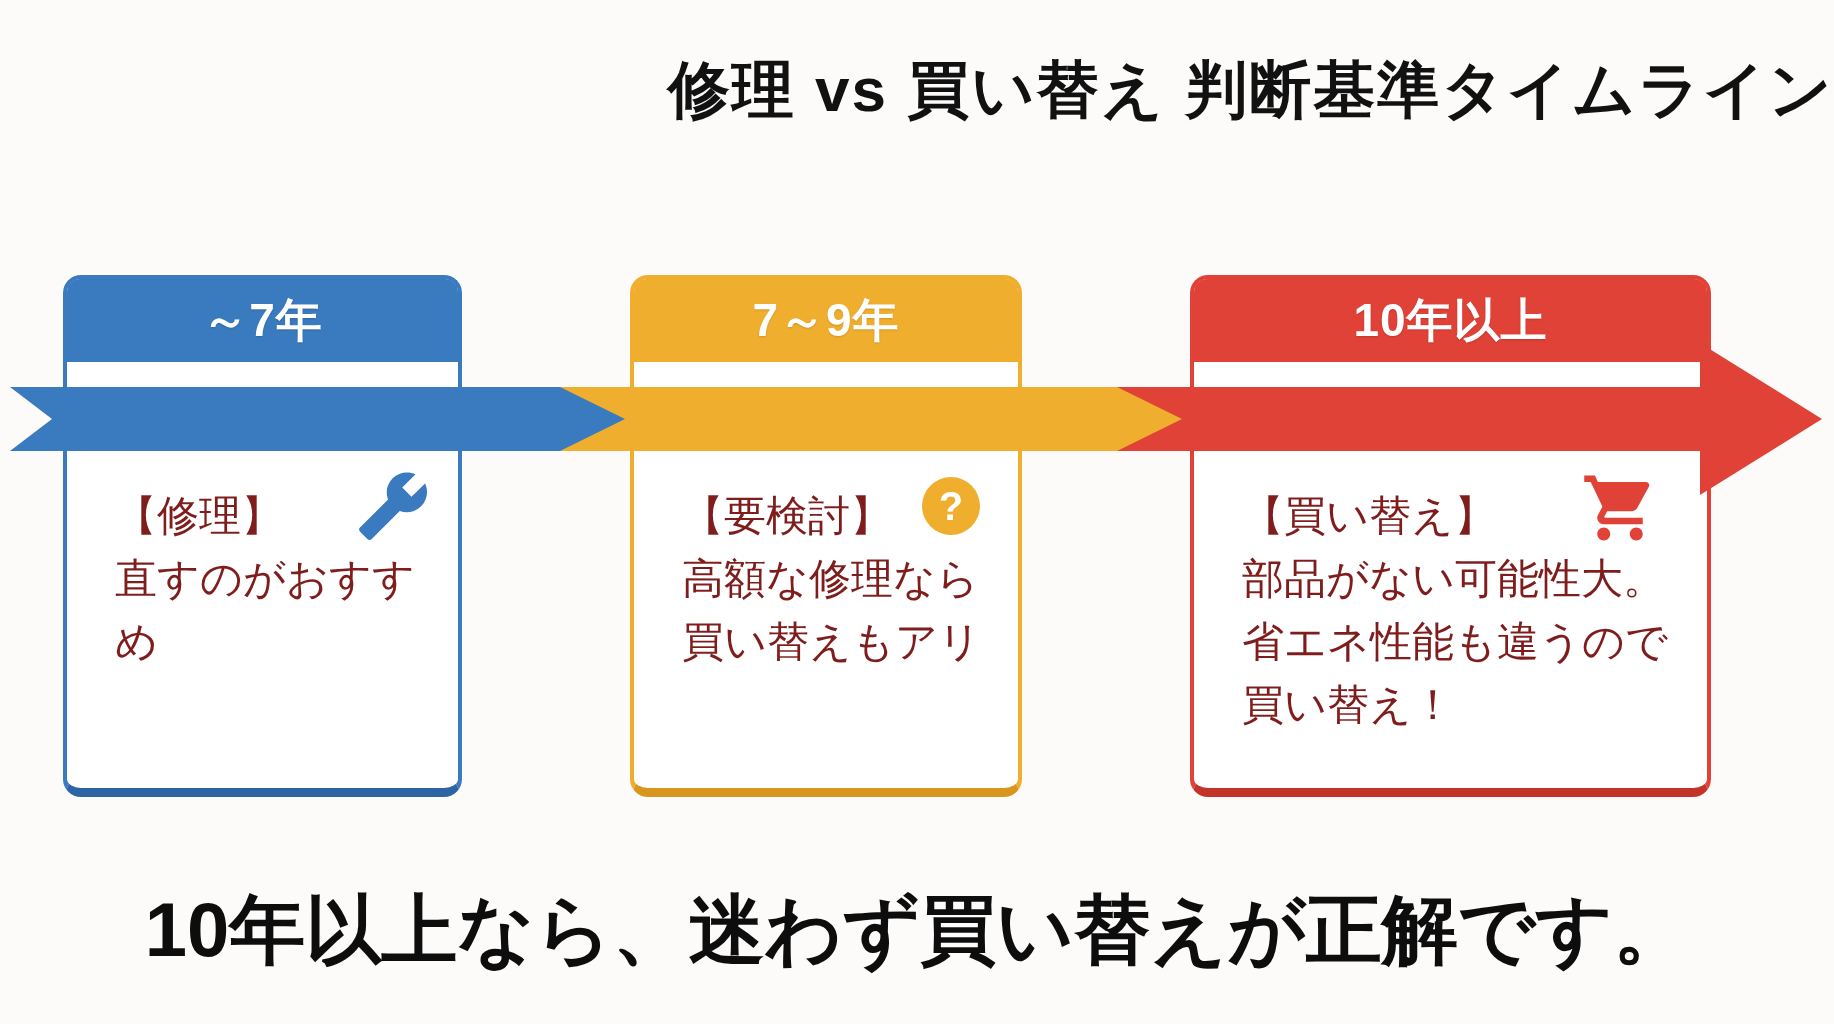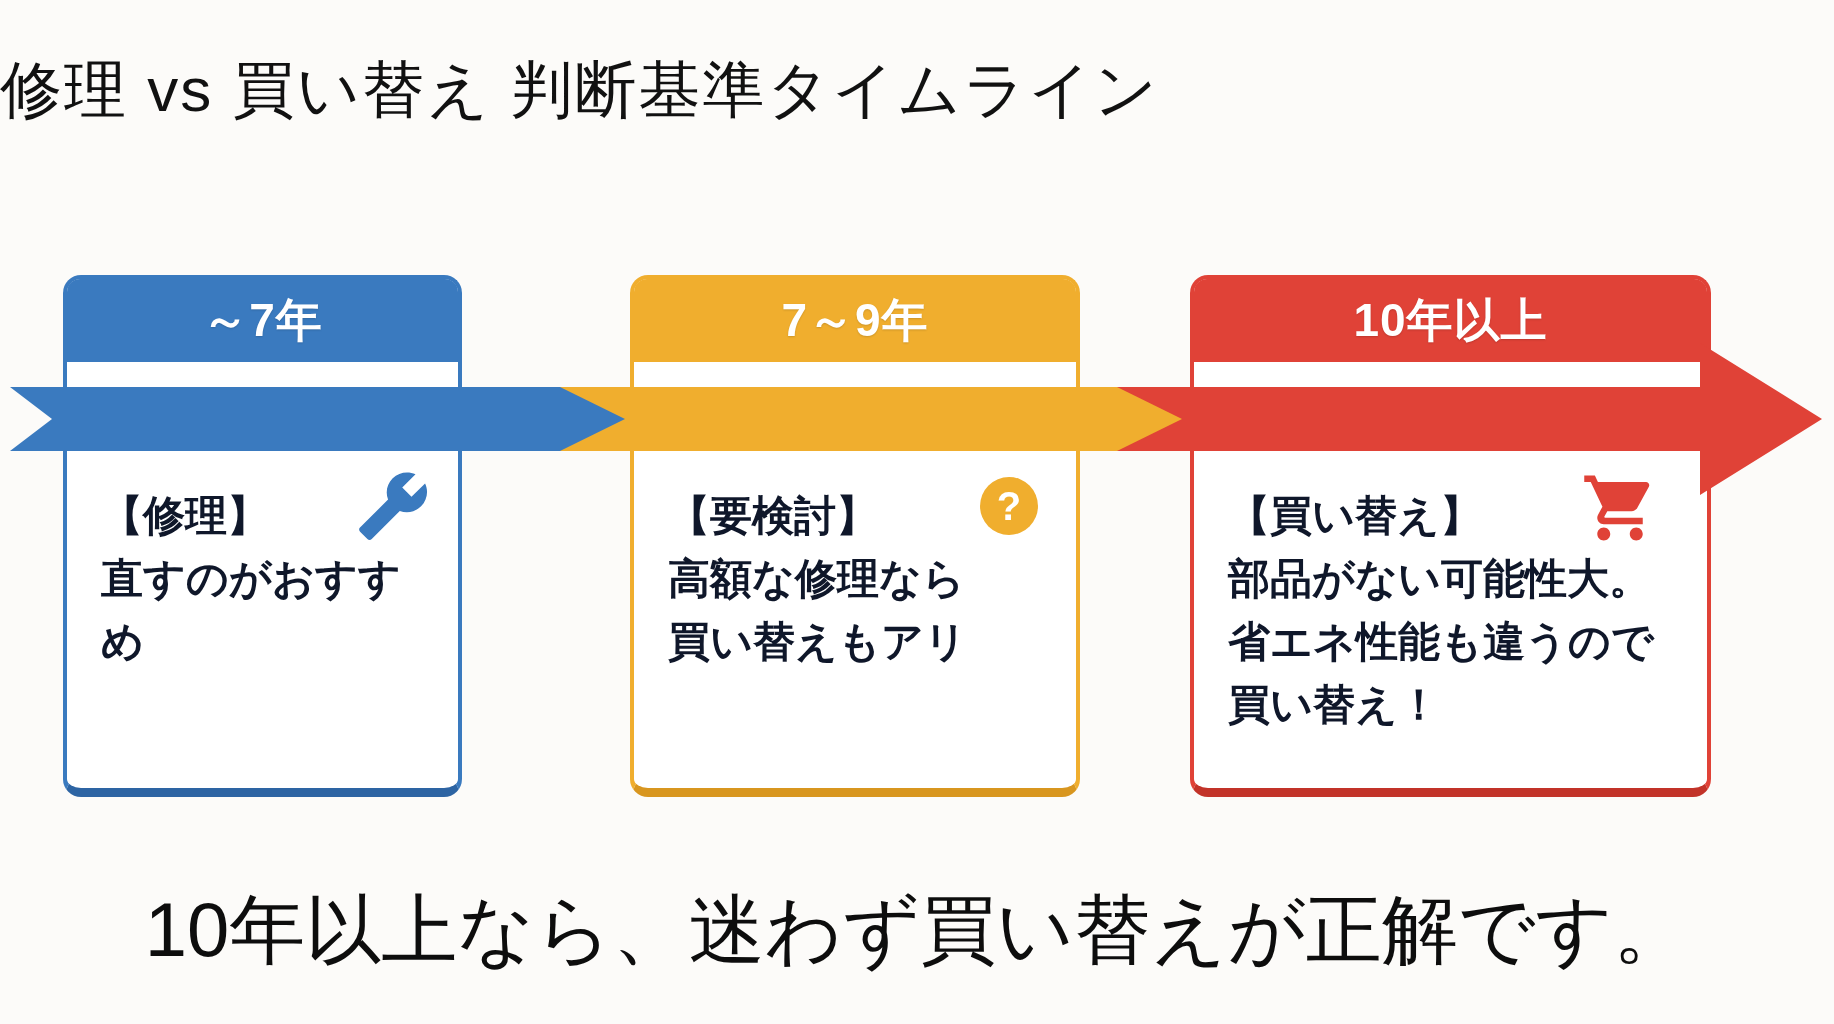--- a/index.html
+++ b/index.html
@@ -4,61 +4,61 @@
 <style>
   html,body{margin:0;padding:0;background:#ffffff;}
   body{
     width:1834px;height:1024px;position:relative;overflow:hidden;
     font-family:"Liberation Sans","DejaVu Sans",sans-serif;
     background:#fcfbf9;
     color:#111;
   }
   .title{
     position:absolute;left:0;top:48px;width:100%;
-    text-align:left;font-size:62px;font-weight:400;letter-spacing:2px;
+    text-align:right;font-size:62px;font-weight:700;letter-spacing:2px;
     color:#111;
   }
   
   .card{
     position:absolute;top:275px;height:522px;box-sizing:border-box;
     background:#ffffff;border-radius:18px;
   }
   .card.blue  {left:63px;  width:399px; border:4px solid #3a7abf; border-bottom:9px solid #2d64a3;}
-  .card.yellow{left:630px; width:450px; border:4px solid #f0ae2e; border-bottom:9px solid #d8961f;}
+  .card.yellow{left:630px; width:392px; border:4px solid #f0ae2e; border-bottom:9px solid #d8961f;}
   .card.red   {left:1190px;width:521px; border:4px solid #e04237; border-bottom:9px solid #c23329;}
   .card-header{
     position:absolute;top:0;left:0;right:0;height:83px;
     display:flex;align-items:center;justify-content:center;
     border-radius:13px 13px 0 0;
     color:#fff;font-size:46px;font-weight:800;letter-spacing:1px;
     text-shadow:0 1px 2px rgba(0,0,0,.15);
   }
   .card.blue   .card-header{background:#3a7abf;}
   .card.yellow .card-header{background:#f0ae2e;}
   .card.red    .card-header{background:#e04237;}
   .card-body{
-    position:absolute;left:34px;top:205px;right:20px;
-    font-size:42px;line-height:63px;font-weight:700;color:#0f172a;
+    position:absolute;left:48px;top:205px;right:20px;
+    font-size:42px;line-height:63px;font-weight:400;color:#7f1d1d;
   }
   .card-body .line{display:block;}
   
   .corner-icon{position:absolute;display:block;}
   .wrench-box{right:28px;top:190px;width:74px;height:74px;}
   .question-box{
     right:38px;top:198px;width:58px;height:58px;border-radius:50%;
     background:#f0ae2e;color:#fff;display:flex;align-items:center;justify-content:center;
     font-size:40px;font-weight:900;
   }
   .cart-box{right:48px;top:190px;width:78px;height:78px;}
   
   .arrow-svg{position:absolute;left:0;top:0;width:1834px;height:1024px;pointer-events:none;}
   
   .conclusion{
     position:absolute;left:0;top:880px;width:100%;
-    text-align:center;font-size:76px;font-weight:400;letter-spacing:0px;
+    text-align:center;font-size:76px;font-weight:700;letter-spacing:0px;
     color:#0d0d0d;
   }
 </style>
 </head>
 <body>
 
 <div class="title">修理 vs 買い替え 判断基準タイムライン</div>
 
 <div class="card blue">
   <div class="card-header">

